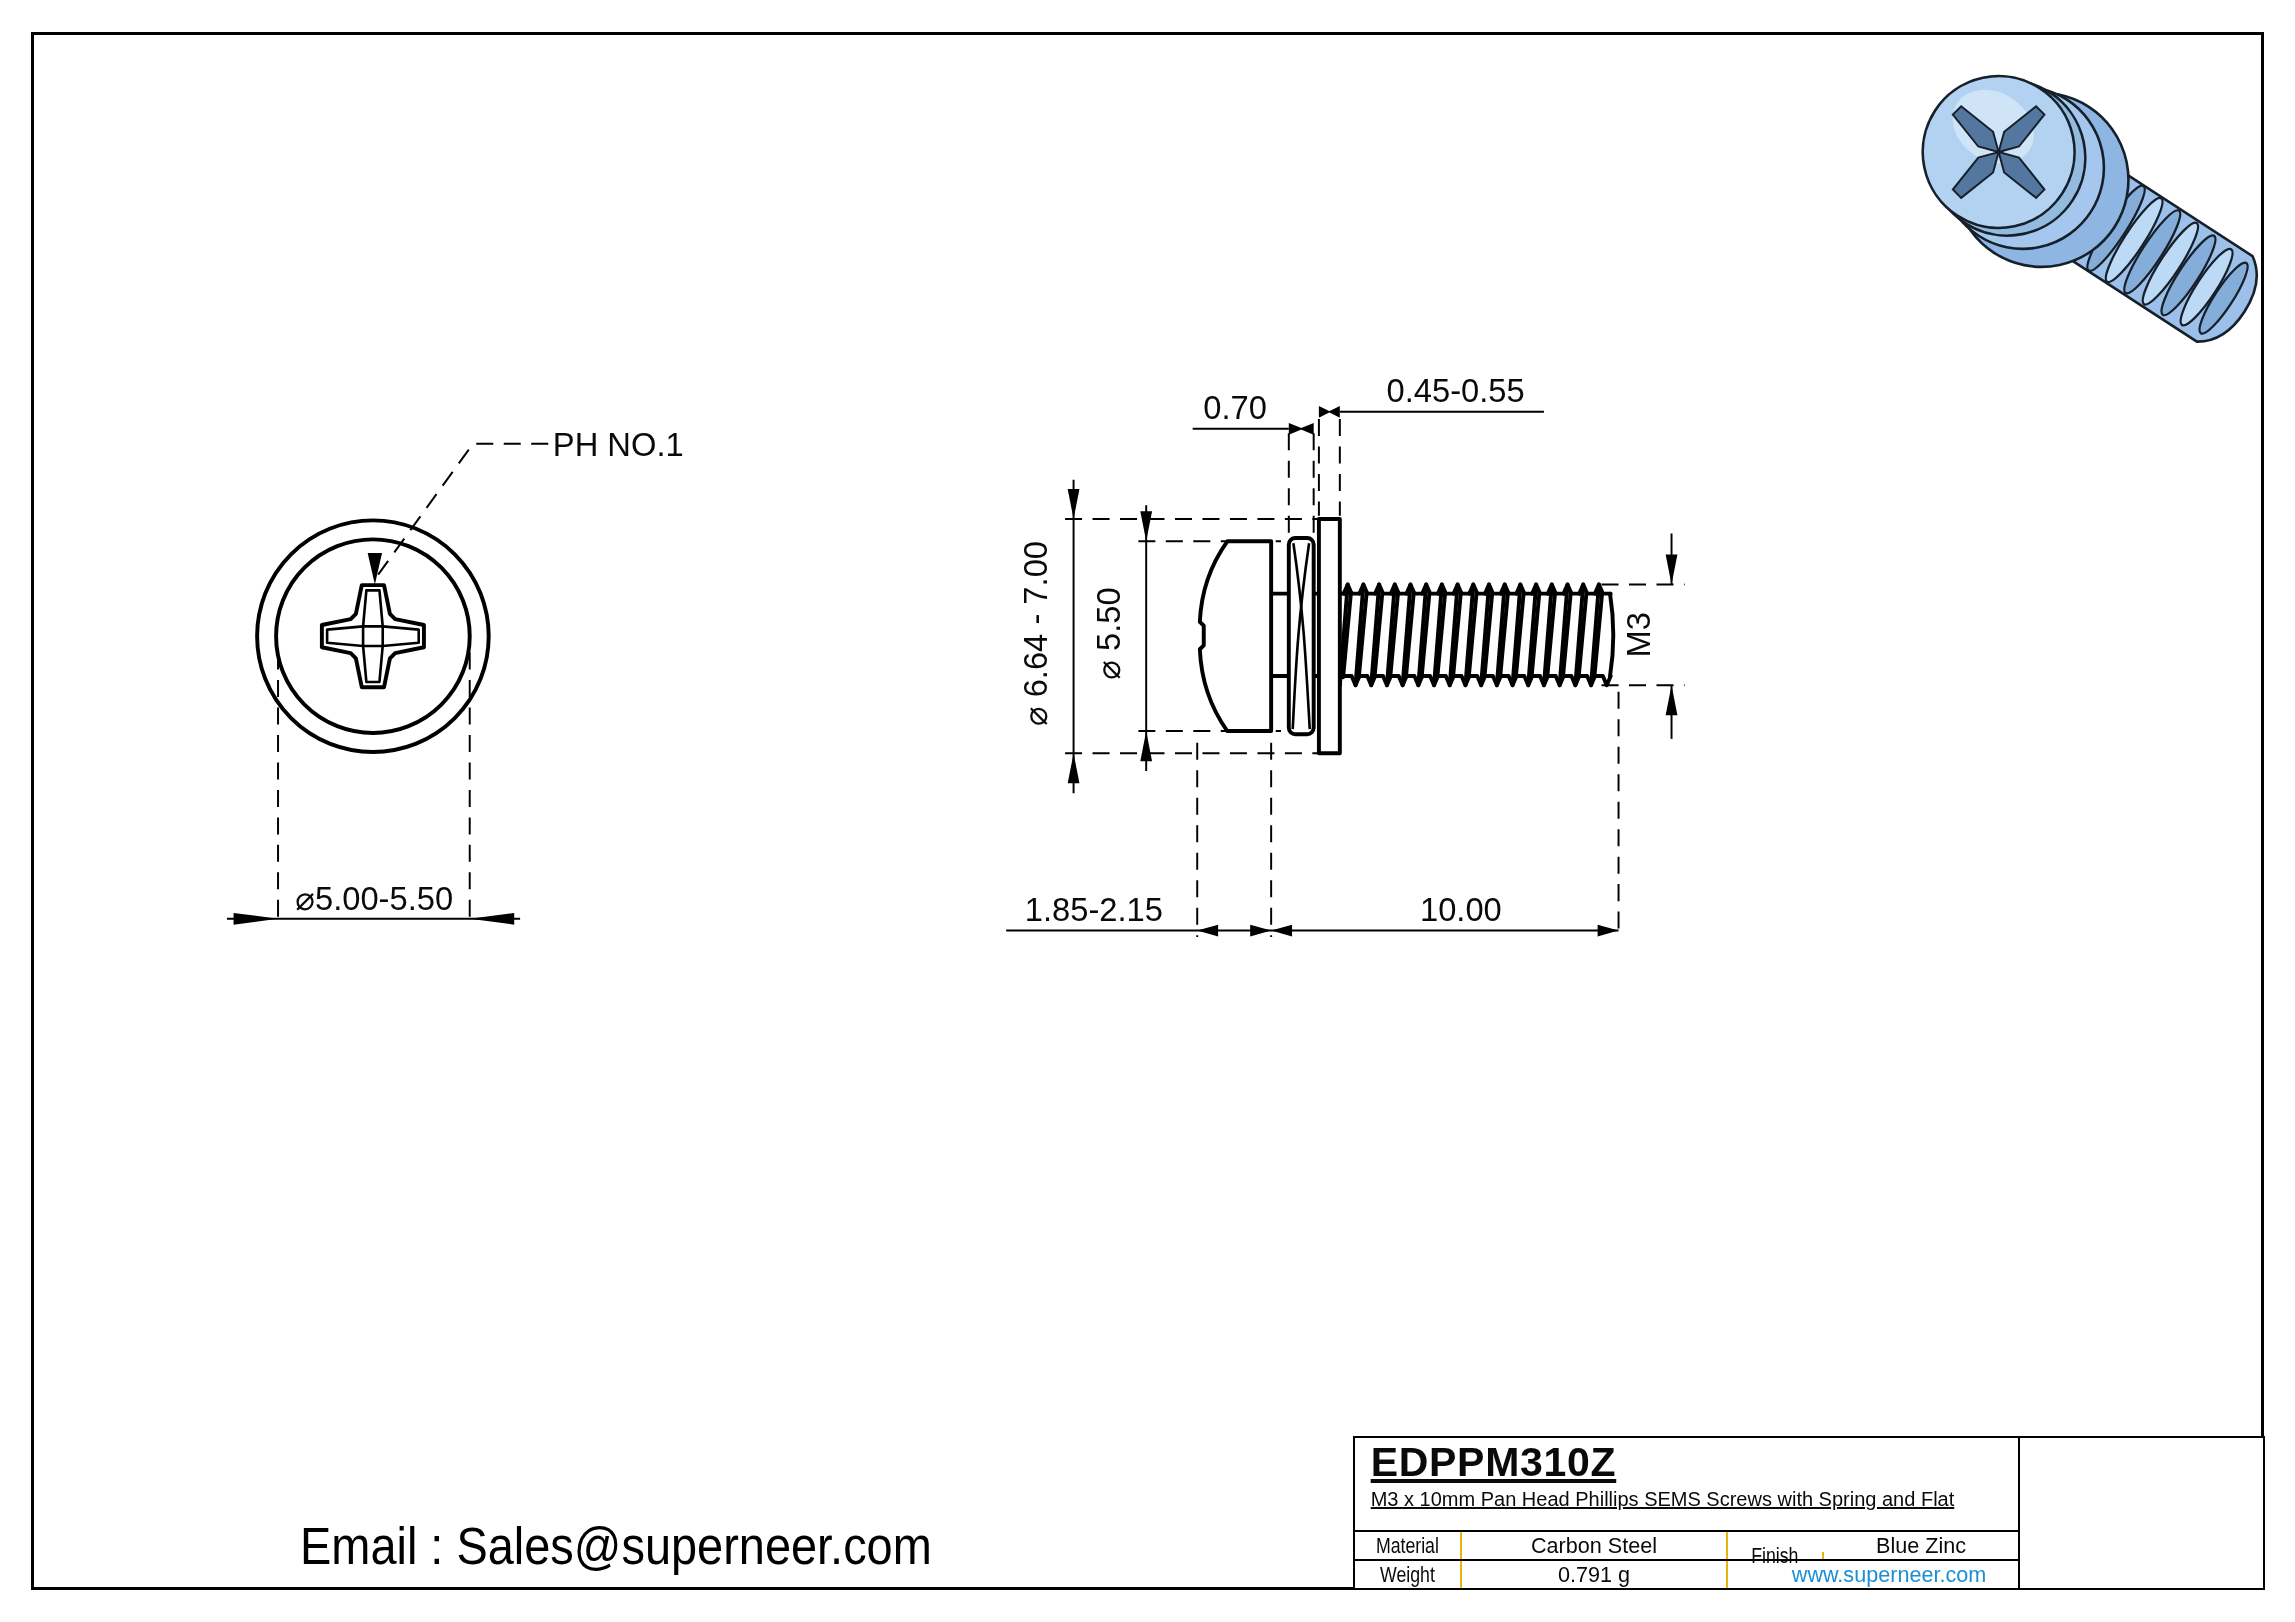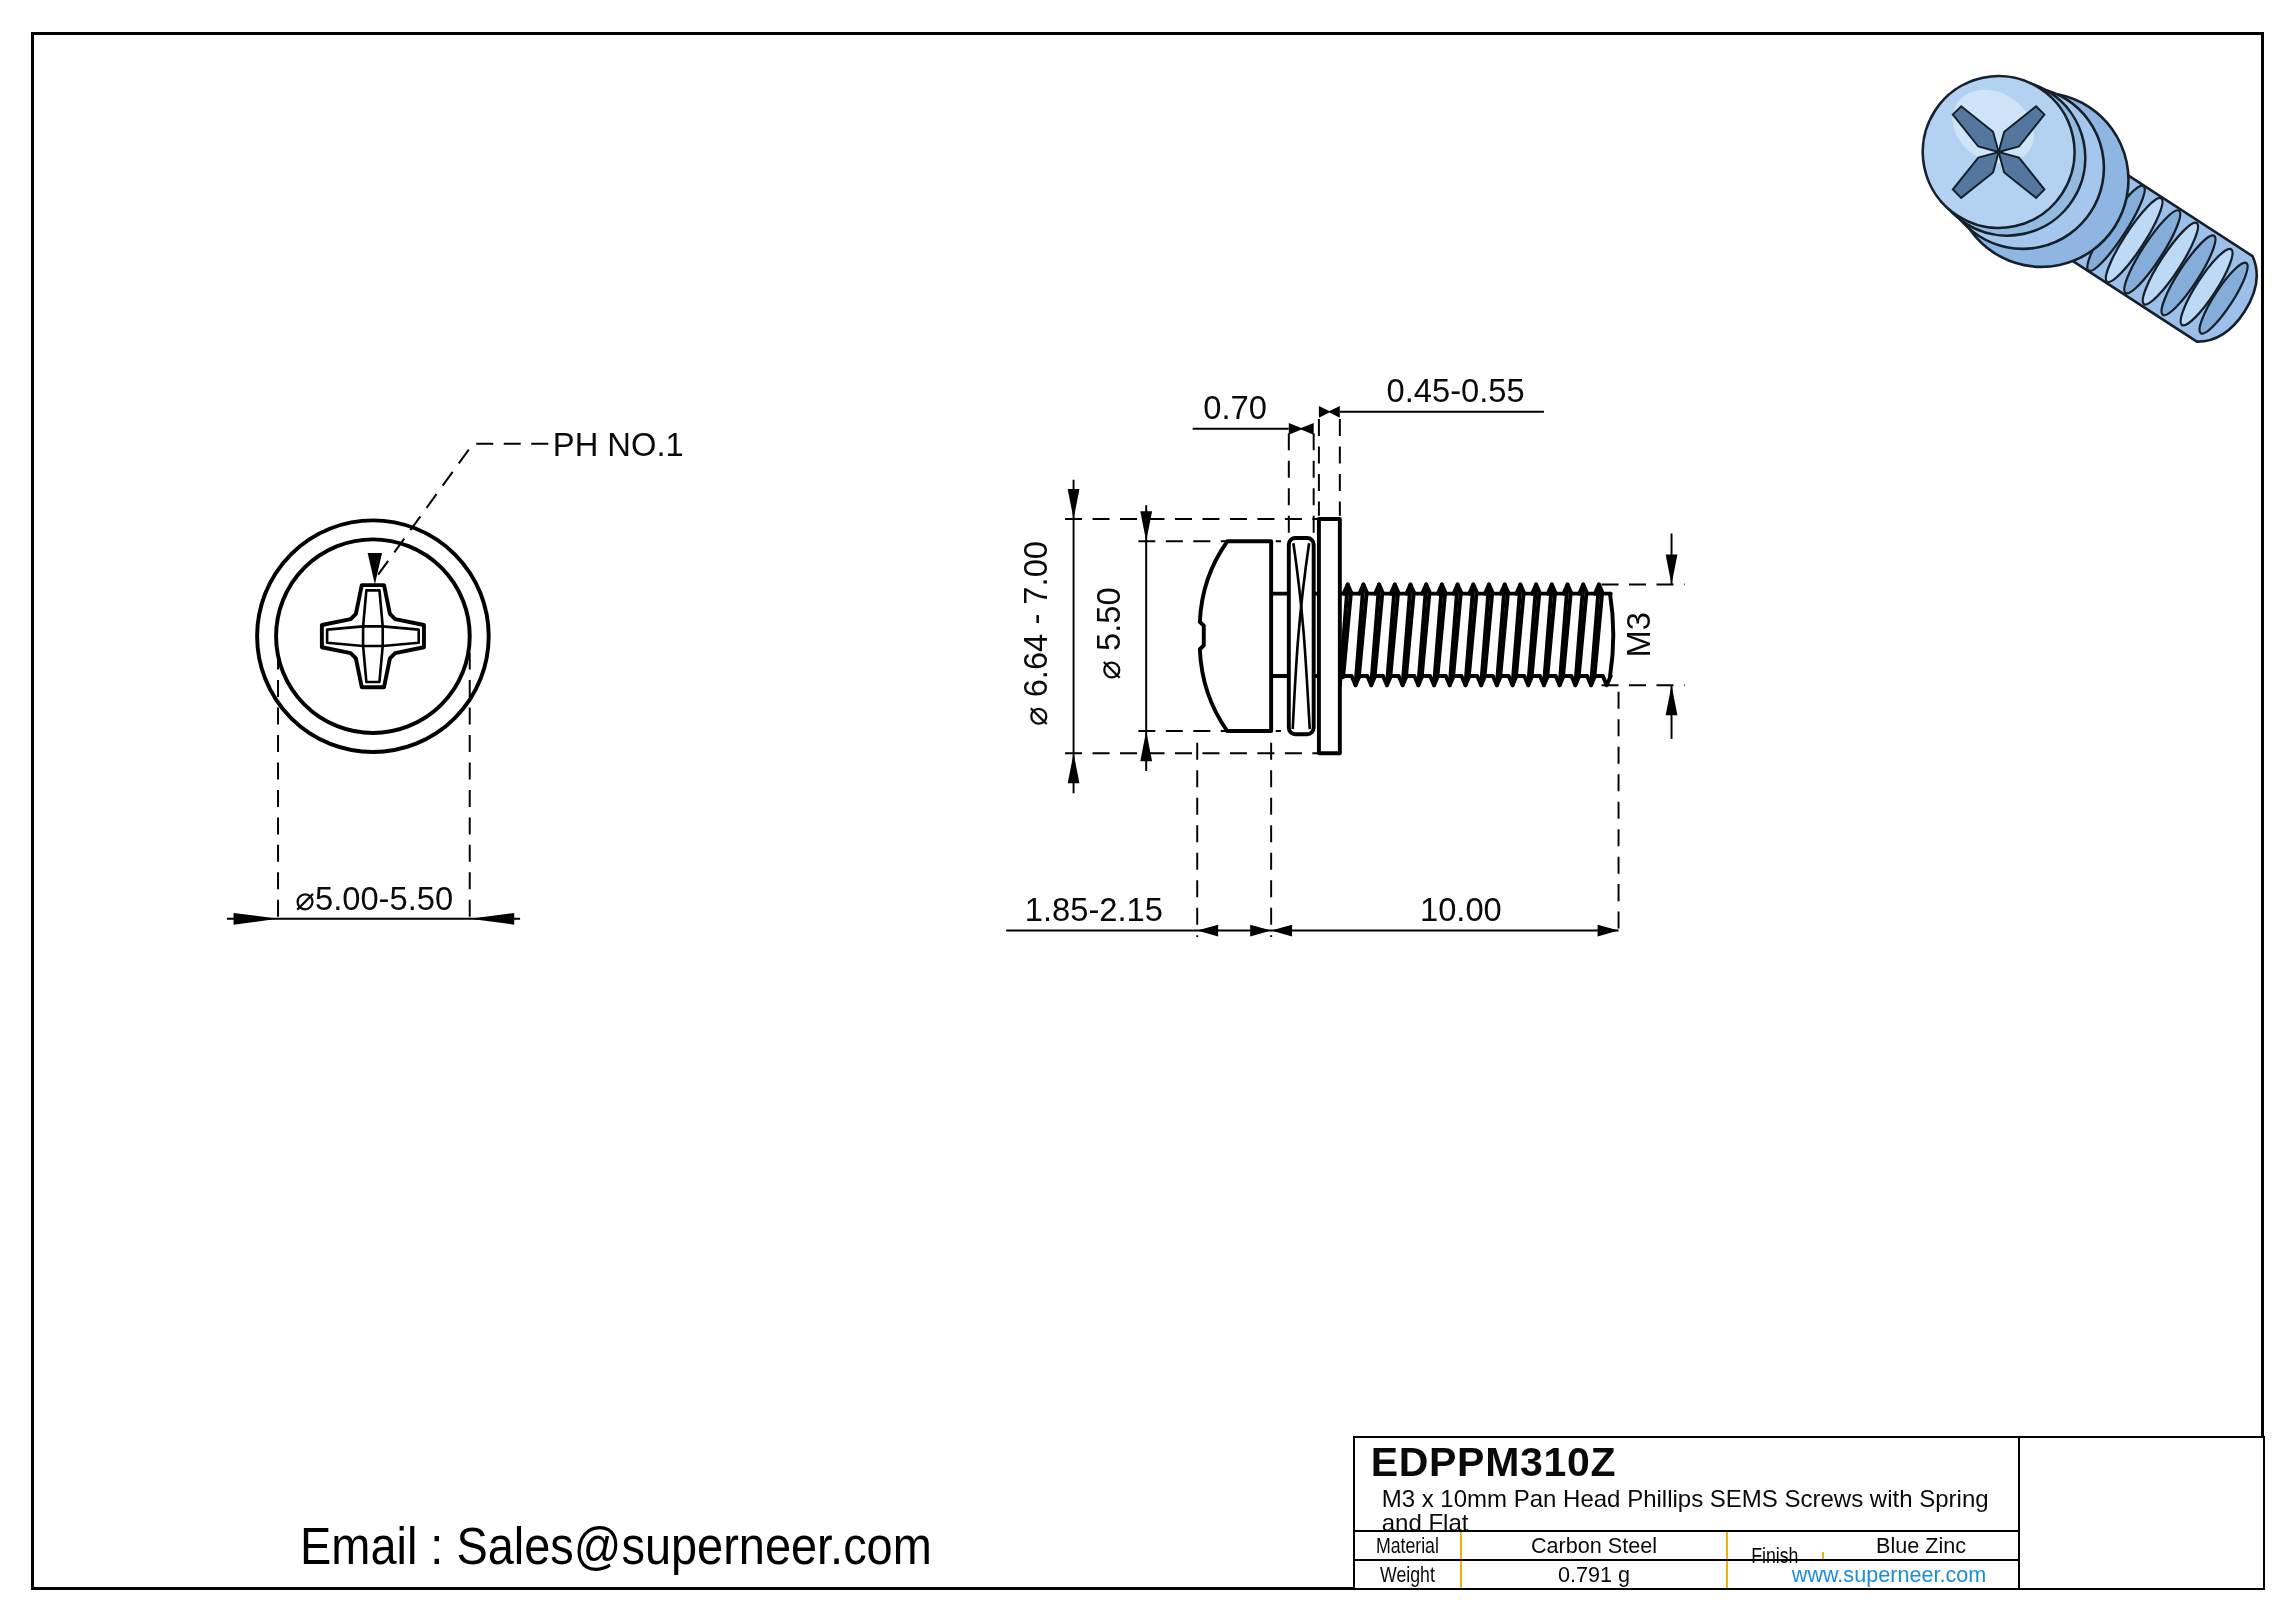--- a/index.html
+++ b/index.html
@@ -18,23 +18,23 @@
   .dash{fill:none;stroke:#000;stroke-width:3;stroke-dasharray:26 16;}
   .arr {fill:#000;stroke:none;}
   .dim-t{font:50px "Liberation Sans","DejaVu Sans",sans-serif;fill:#0a0a0a;}
 
   
   .email{position:absolute;left:300px;top:1517px;font-size:51px;transform:scaleX(.92);transform-origin:left top;white-space:nowrap;color:#000;}
 
   
   .tblock{position:absolute;left:1353px;top:1436px;width:912px;height:154px;border:2.6px solid #000;box-sizing:border-box;display:flex;background:#fff;}
   .tb-left{width:665px;border-right:2.6px solid #000;box-sizing:border-box;display:flex;flex-direction:column;}
-  .tb-title-cell{height:91px;padding:2.6px 6.5px 0 15.7px;overflow:hidden;}
+  .tb-title-cell{height:91px;padding:2.6px 6.5px 0 15.7px;overflow:hidden;text-decoration:underline;}
   .part-number{font-size:41px;font-weight:bold;letter-spacing:0.7px;line-height:43px;}
-  .part-desc{font-size:24px;line-height:24px;margin-top:3.9px;margin-left:11px;}
+  .part-desc{font-size:20px;line-height:24px;margin-top:3.9px;}
   .tb-row{height:29px;display:flex;border-top:2.6px solid #000;box-sizing:border-box;}
   .tb-cell{display:flex;align-items:center;justify-content:center;border-right:2px solid #eab308;box-sizing:border-box;font-size:21.6px;white-space:nowrap;overflow:visible;}
   .tb-cell:last-child{border-right:none;}
   .cond{transform:scaleX(.82);}
   .w-lab{width:107px;}
   .w-val1{width:266px;}
   .w-lab2{width:96px;margin-top:20px;}
   .w-val2{flex:1;border-radius:7px;}
   .w-web{flex:1;padding-left:32px;}
   .link{color:#1b8fd3;}

